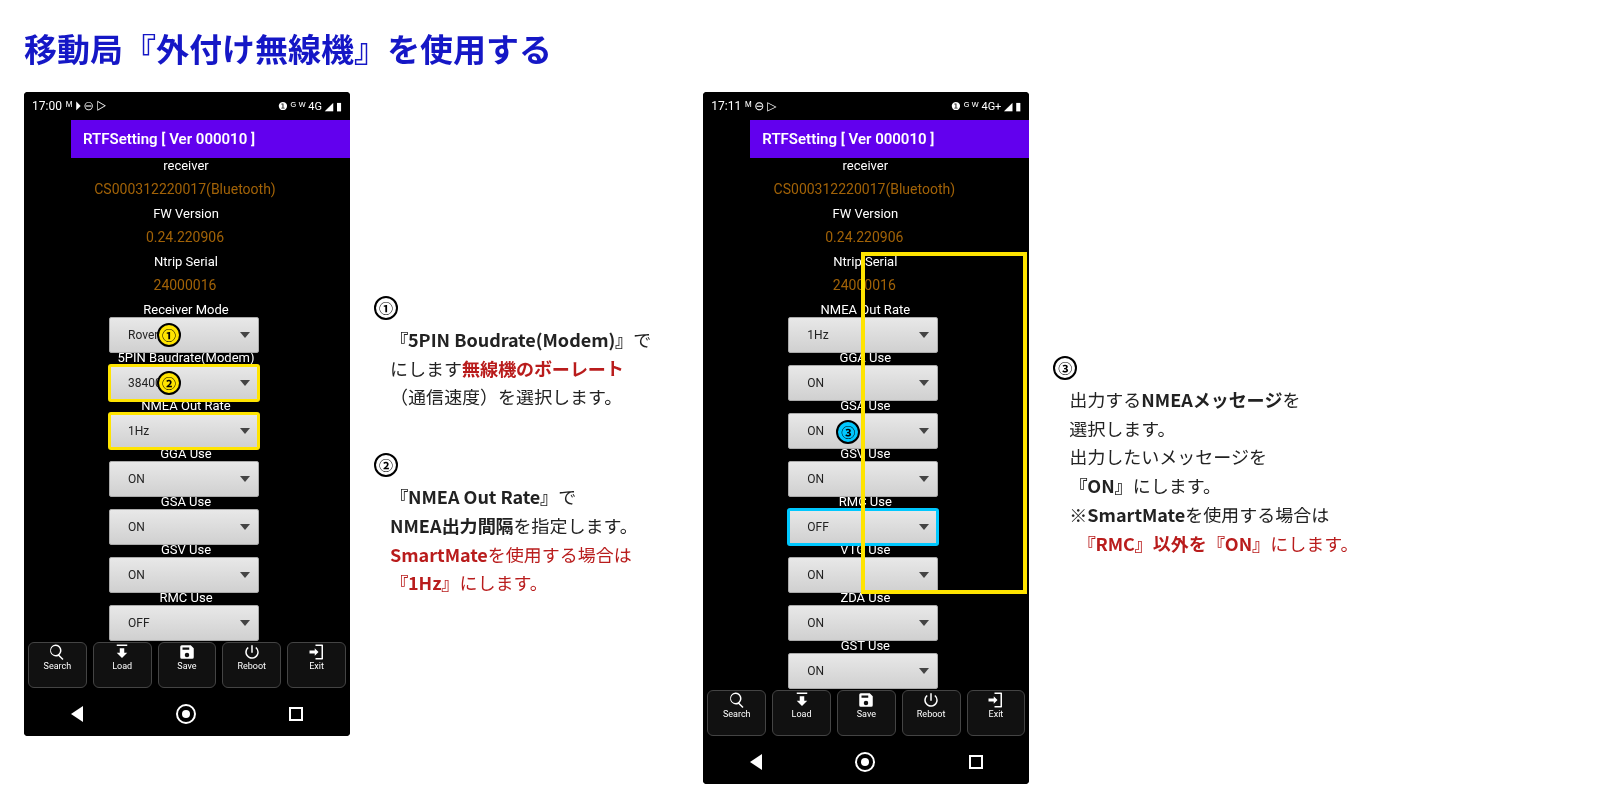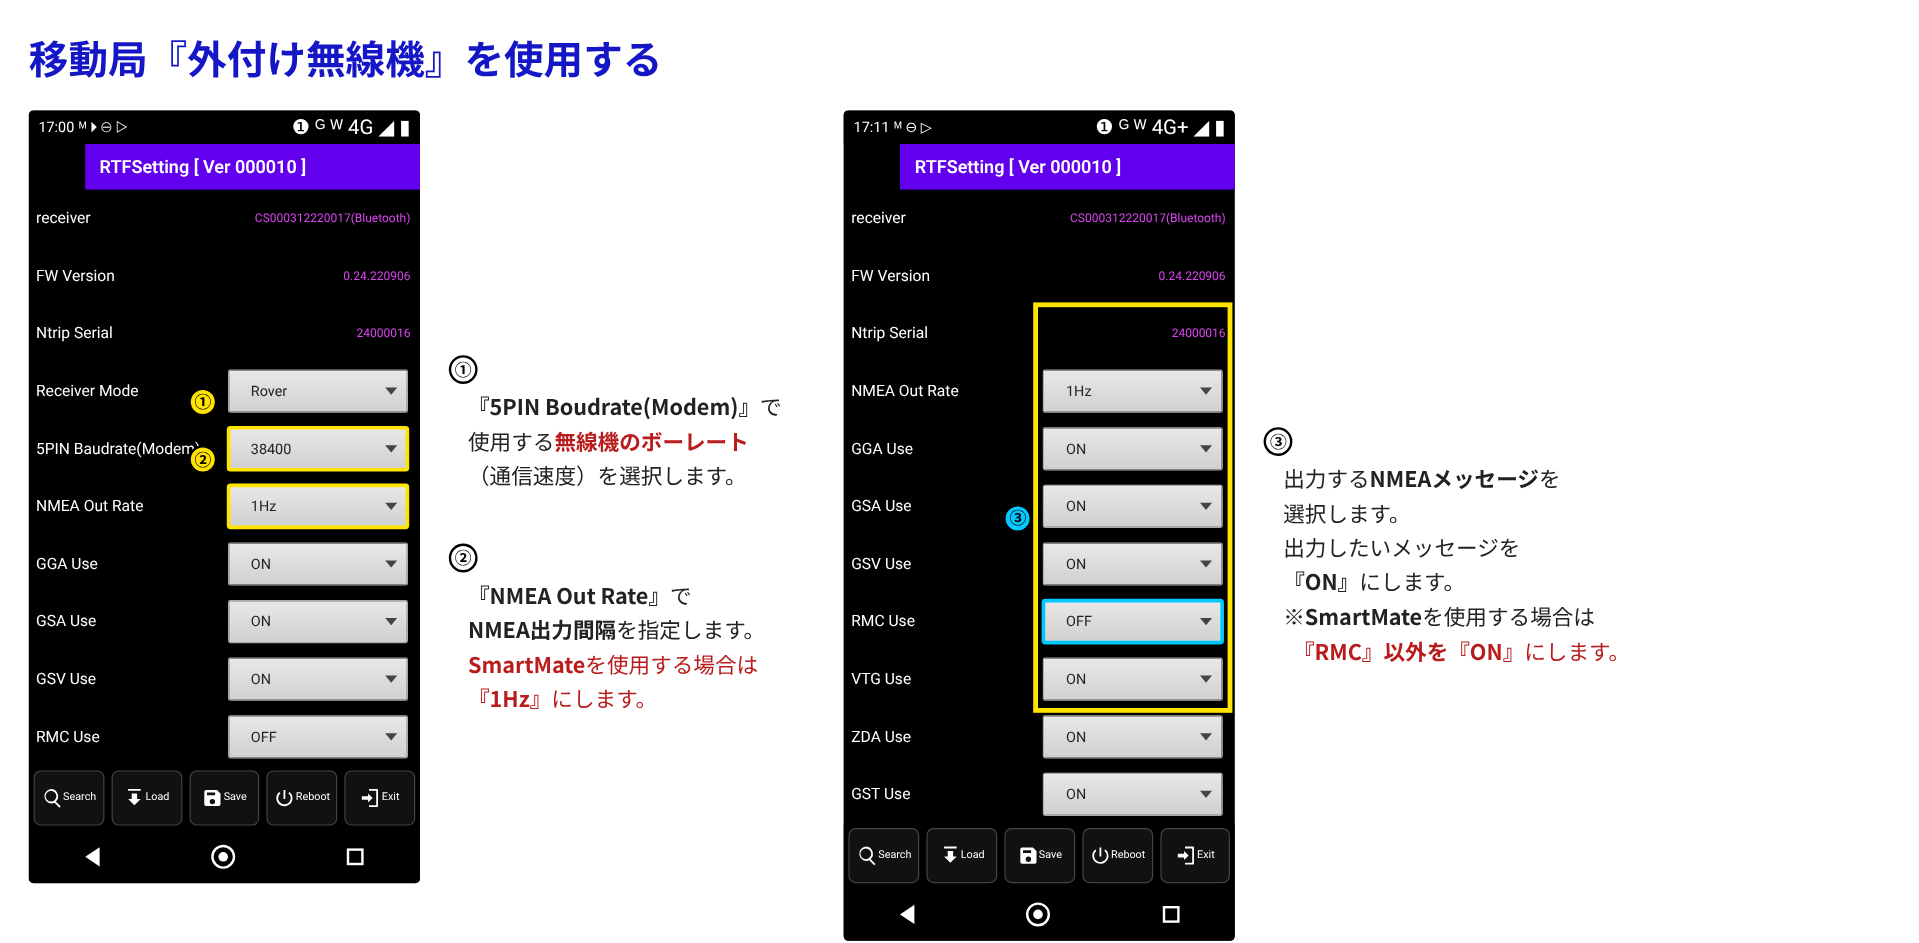--- a/index.html
+++ b/index.html
@@ -17,46 +17,46 @@
   
   .phone{
     width:326px;background:#000;color:#fff;font-family:Roboto,Arial,sans-serif;
     border-radius:4px;overflow:hidden;flex:0 0 auto;
   }
   .status-bar{
     height:28px;display:flex;justify-content:space-between;align-items:center;
     padding:0 8px;font-size:12px;background:#000;
   }
   .status-left,.status-right{display:flex;align-items:center;gap:4px;}
-  .status-right span{font-size:17px;}
+  .status-right span{font-size:11px;}
   .app-title{
     background:#6200ee;color:#fff;padding:10px 12px;font-size:15px;font-weight:600;margin-left:47px;
   }
-  .row{display:flex;align-items:center;height:48px;padding:0 8px 0 4px;}
+  .row{display:flex;align-items:center;height:48px;padding:0 8px 0 4px;flex-direction:column;}
   .row-label{flex:1;color:#fff;font-size:13px;padding-left:2px;}
-  .row-value{flex:0 0 52%;color:#d946ef;font-size:10px;text-align:right;}
+  .row-value{flex:0 0 52%;color:#a16207;font-size:14px;text-align:right;}
   .spinner{
     position:relative;flex:0 0 150px;height:36px;
     background:linear-gradient(#e8e8e8,#d0d0d0);border:1px solid #aaa;border-radius:2px;
     color:#222;font-size:12px;display:flex;align-items:center;padding:0 18px;
   }
   .spinner .caret{
     position:absolute;right:8px;top:50%;transform:translateY(-50%);
     width:0;height:0;border-left:5px solid transparent;border-right:5px solid transparent;
     border-top:6px solid #444;
   }
   .spinner-wrap{flex:0 0 160px;display:flex;justify-content:flex-end;padding-right:2px;}
   
   .hl-yellow{outline:3px solid #ffe400;outline-offset:-2px;}
   .hl-cyan{outline:3px solid #00c8ff;outline-offset:-2px;}
   
   .btn-bar{display:flex;gap:6px;padding:4px;background:#000;}
   .btn{
     flex:1;height:46px;background:#111;border:1px solid #444;border-radius:6px;
-    display:flex;flex-direction:row;align-items:center;justify-content:center;
+    display:flex;flex-direction:column;align-items:center;
     color:#fff;font-size:9px;gap:0;
   }
   .btn svg{width:18px;height:18px;fill:#fff;}
   
   .navbar{height:44px;background:#000;display:flex;align-items:center;justify-content:space-around;}
   .nav-tri{width:0;height:0;border-top:8px solid transparent;border-bottom:8px solid transparent;
     border-right:12px solid #fff;}
   .nav-circ{width:20px;height:20px;border:2px solid #fff;border-radius:50%;position:relative;}
   .nav-circ::after{content:"";position:absolute;inset:4px;background:#fff;border-radius:50%;}
   .nav-sq{width:14px;height:14px;border:2px solid #fff;}
@@ -218,21 +218,21 @@
           <div class="nav-sq"></div>
         </div>
       </div>
     </div>
 
     <div class="annot-group" style="margin-top:200px;">
       <div class="annot">
         <div class="cn"><span class="circnum">①</span></div>
         <p>
           <span class="bold">『5PIN Boudrate(Modem)』</span><span>で</span><br>
-          <span>使用する</span><span class="bold blue">無線機のボーレート</span><br>
+          <span>にします</span><span class="bold blue">無線機のボーレート</span><br>
           <span>（通信速度）を選択します。</span>
         </p>
       </div>
       <div class="annot">
         <div class="cn"><span class="circnum">②</span></div>
         <p>
           <span class="bold">『NMEA Out Rate』</span><span>で</span><br>
           <span class="bold">NMEA出力間隔</span><span>を指定します。</span><br>
           <span class="bold blue">SmartMate</span><span class="blue">を使用する場合は</span><br>
           <span class="bold blue">『1Hz』</span><span class="blue">にします。</span>

